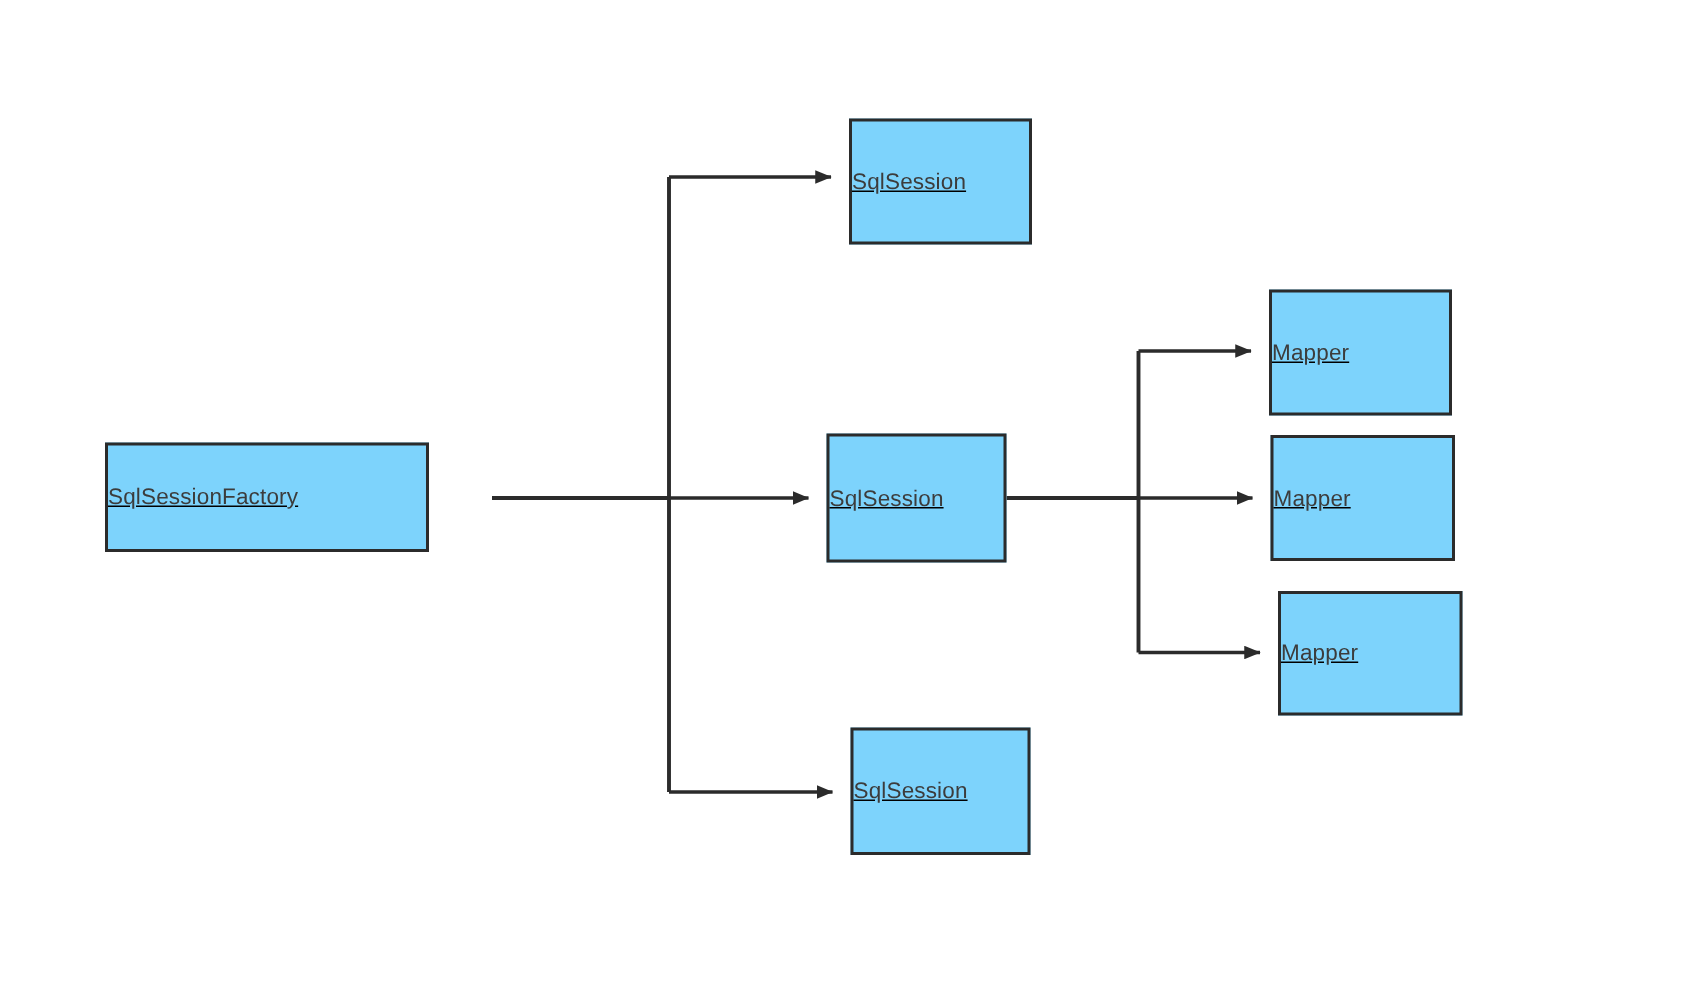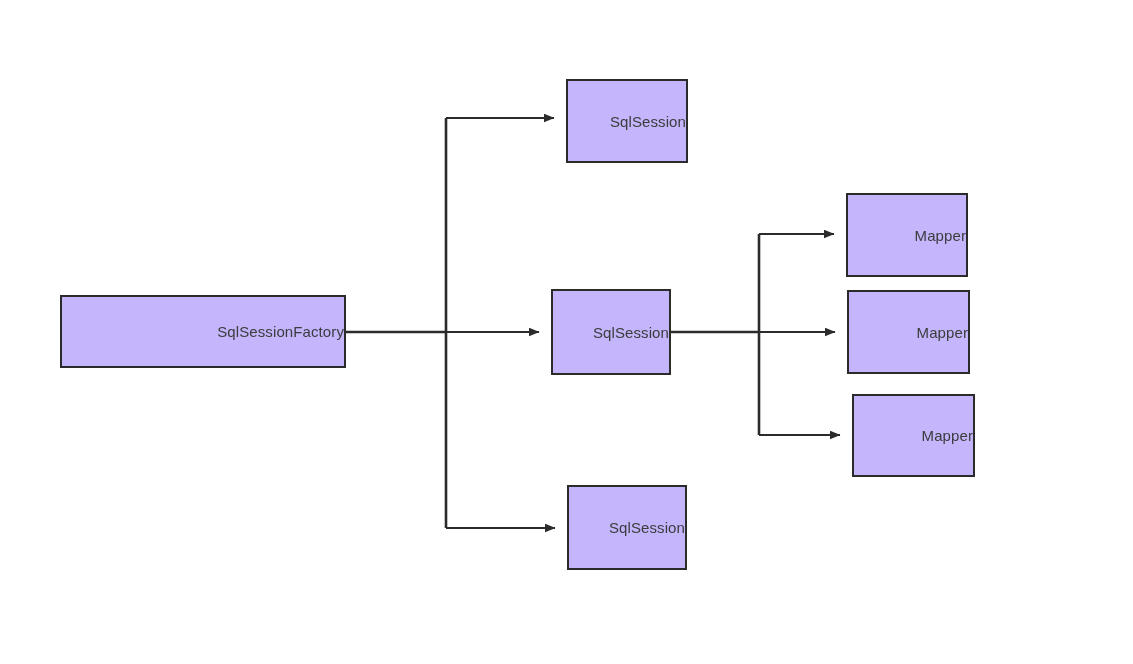--- a/index.html
+++ b/index.html
@@ -22,25 +22,26 @@
     position: absolute;
     left: 0;
     top: 0;
     width: 1133px;
     height: 664px;
     pointer-events: none;
   }
   .node {
     position: absolute;
     box-sizing: border-box;
-    background: #c4b5fd;
+    background: #7dd3fc;
     border: 2px solid #2b2b2b;
     display: flex;
     align-items: center;
-    justify-content: flex-end;
+    justify-content: flex-start;
+    text-decoration: underline;
   }
   .node-label {
     font-family: "Liberation Sans", sans-serif;
     font-size: 15px;
     font-weight: 400;
     color: #3c3c3c;
     letter-spacing: 0.1px;
     white-space: nowrap;
     line-height: 1;
   }
@@ -71,21 +72,21 @@
 
     <path d="M759,234 L759,435" stroke="#2b2b2b" stroke-width="2.6" fill="none"></path>
 
     <path d="M759,234 L834,234" stroke="#2b2b2b" stroke-width="2.2" fill="none" marker-end="url(#arrowhead)"></path>
 
     <path d="M759,332 L835,332" stroke="#2b2b2b" stroke-width="2.2" fill="none" marker-end="url(#arrowhead)"></path>
 
     <path d="M759,435 L840,435" stroke="#2b2b2b" stroke-width="2.2" fill="none" marker-end="url(#arrowhead)"></path>
   </svg>
 
-  <div class="node" style="left:60px; top:295px; width:286px; height:73px;">
+  <div class="node" style="left:70px; top:295px; width:216px; height:73px;">
     <span class="node-label">SqlSessionFactory</span>
   </div>
 
   <div class="node" style="left:566px; top:79px; width:122px; height:84px;">
     <span class="node-label">SqlSession</span>
   </div>
 
   <div class="node" style="left:551px; top:289px; width:120px; height:86px;">
     <span class="node-label">SqlSession</span>
   </div>

